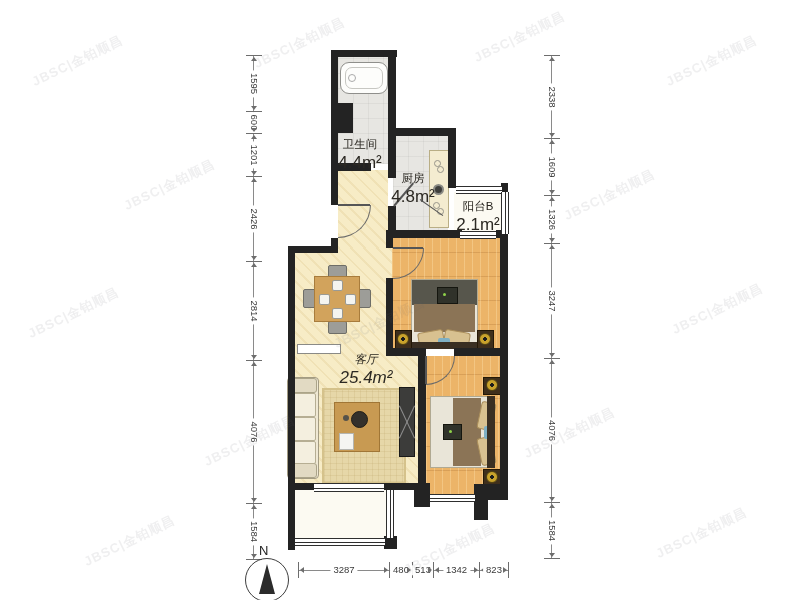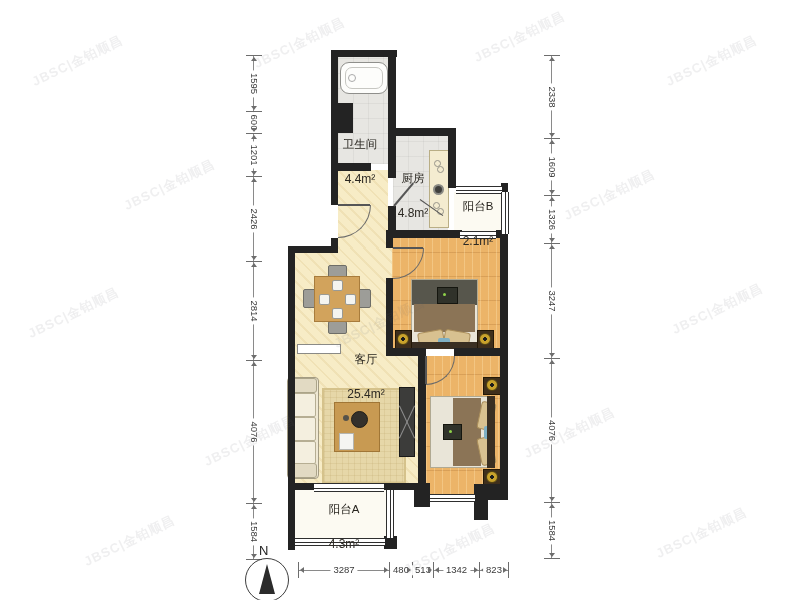--- a/index.html
+++ b/index.html
@@ -20,21 +20,21 @@
   
   .window-h{position:absolute;background:#fff;border-top:1.5px solid #2e2e2e;border-bottom:1.5px solid #2e2e2e;}
   .window-h::after{content:"";position:absolute;left:0;right:0;top:50%;height:1px;background:#2e2e2e;}
   .window-v{position:absolute;background:#fff;border-left:1.5px solid #2e2e2e;border-right:1.5px solid #2e2e2e;}
   .window-v::after{content:"";position:absolute;top:0;bottom:0;left:50%;width:1px;background:#2e2e2e;}
   
   .arc{position:absolute;border-right:1.5px solid #6a6a6a;border-bottom:1.5px solid #6a6a6a;border-radius:0 0 100% 0;}
   .leaf{position:absolute;background:#565656;}
   
   .rlabel{position:absolute;text-align:center;color:#27241e;font-size:11.5px;line-height:1.3;}
-  .rlabel .area{font-size:12px;color:#2c2923;margin-top:20px;}
+  .rlabel .area{font-size:17px;color:#2c2923;}
   .leader{position:absolute;height:1px;background:#555;transform-origin:left center;}
   
   .dimchain{position:absolute;display:flex;height:16px;}
   .rot90{transform-origin:0 0;transform:rotate(90deg);}
   .seg{position:relative;flex:none;border-left:1px solid #6d6d6d;
        background:linear-gradient(#8a8a8a,#8a8a8a) 0 50%/100% 1px no-repeat;}
   .seg:last-child{border-right:1px solid #6d6d6d;}
   .seg::before{content:"";position:absolute;left:1px;top:50%;margin-top:-3px;
        border:3px solid transparent;border-right:4px solid #6d6d6d;border-left:0;}
   .seg::after{content:"";position:absolute;right:1px;top:50%;margin-top:-3px;
@@ -214,27 +214,23 @@
   </div>
   <div class="rlabel" style="left:383px;top:171px;width:60px;">
     <div>厨房</div>
     <div class="area">4.8m²</div>
   </div>
   <div class="leader" style="left:420px;top:199px;width:28px;transform:rotate(35deg);"></div>
   <div class="rlabel" style="left:450px;top:199px;width:56px;">
     <div>阳台B</div>
     <div class="area">2.1m²</div>
   </div>
-  <div class="rlabel" style="left:328px;top:352px;width:76px;">
+  <div class="rlabel" style="left:328px;top:352px;width:76px;font-style:italic;">
     <div>客厅</div>
     <div class="area">25.4m²</div>
-  </div>
-  <div class="rlabel" style="left:308px;top:502px;width:72px;">
-    <div>阳台A</div>
-    <div class="area">4.3m²</div>
   </div>
 
 
   <div class="dimchain" style="left:298px;top:562px;width:205px;">
     <div class="seg" style="width:90px;">
         <span>3287</span>
       </div>
     <div class="seg" style="width:22px;">
         <span>480</span>
       </div>

